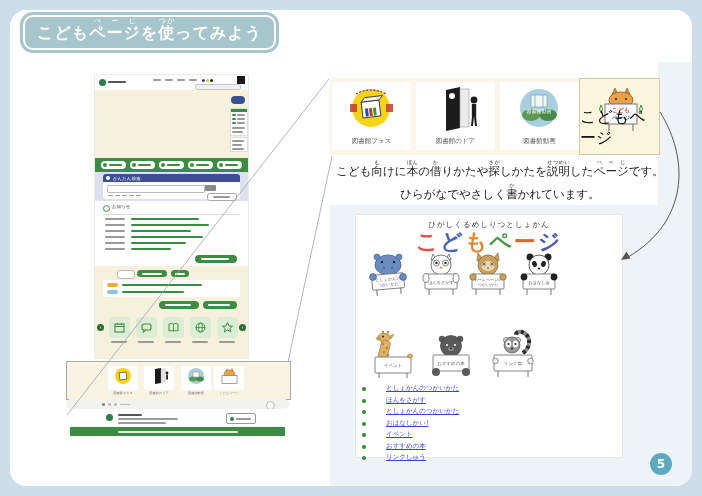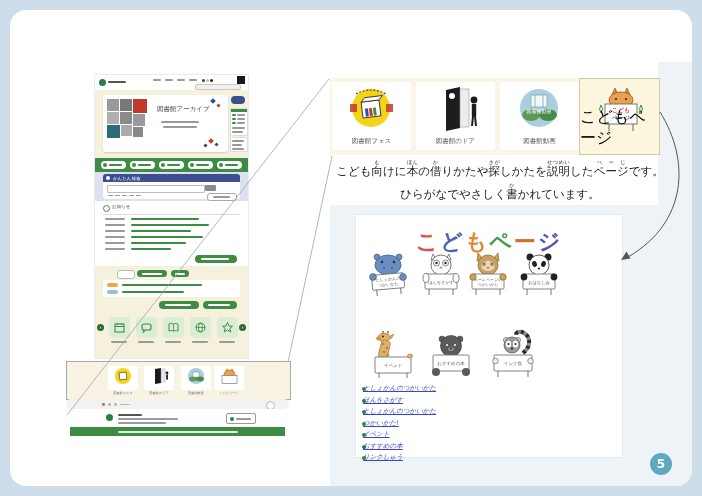--- a/index.html
+++ b/index.html
@@ -40,73 +40,56 @@
 
   
   .desc{left:328px;top:159px;width:344px;text-align:center;color:#1b1b1b;font-size:11.5px;z-index:2;line-height:21px;}
 
   
   .kids{left:355px;top:214px;width:268px;height:244px;background:#ffffff;border:1px solid #e6e9ec;box-sizing:border-box;z-index:3;}
   .kids-site{position:absolute;top:5px;left:0;width:100%;text-align:center;font-size:7.5px;color:#3a3a3a;letter-spacing:1px;}
   .kids-title{position:absolute;top:12px;left:0;width:100%;text-align:center;font-size:22px;font-weight:bold;letter-spacing:2px;}
   .klink{position:absolute;left:362px;font-size:6.5px;color:#3a46c4;text-decoration:underline;white-space:nowrap;z-index:3;}
   .kbullet{position:absolute;left:362px;width:4px;height:4px;border-radius:50%;background:#2e8b2e;z-index:3;}
-  .klink-text{margin-left:1px;font-style:italic;}
+  .klink-text{margin-left:24px;}
 
   .pagenum{left:650px;top:453px;width:22px;height:22px;border-radius:50%;background:#5fa9c0;color:#fff;
     font-size:12px;font-weight:bold;text-align:center;line-height:22px;z-index:4;}
   svg{display:block;}
   .overlay{left:0;top:0;z-index:5;pointer-events:none;}
 </style>
 </head>
 <body>
 
 <div class="stage">
   <div class="abs sheet"></div>
   <div class="abs tintA"></div>
   <div class="abs tintB"></div>
 
+  <div class="abs banner">
+    <div class="banner-inner">こども<ruby>ページ<rt>ぺーじ</rt></ruby>を<ruby>使<rt>つか</rt></ruby>ってみよう</div>
+  </div>
 
   <div class="abs site">
 
     <div class="s-sec" style="top:0;height:15px;background:#fff;">
       <div class="abs" style="left:4px;top:4px;width:7px;height:7px;border-radius:50%;background:#2e7d46;"></div>
       <div class="bar" style="left:13px;top:6px;width:18px;background:#555;"></div>
       <div class="bar" style="left:58px;top:4px;width:8px;"></div>
       <div class="bar" style="left:70px;top:4px;width:8px;"></div>
       <div class="bar" style="left:82px;top:4px;width:8px;"></div>
       <div class="bar" style="left:94px;top:4px;width:8px;"></div>
       <div class="abs" style="left:107px;top:4px;width:3px;height:3px;border-radius:50%;background:#1a3f8f;"></div>
       <div class="abs" style="left:111px;top:4px;width:3px;height:3px;border-radius:50%;background:#e8c819;"></div>
       <div class="abs" style="left:115px;top:4px;width:3px;height:3px;border-radius:50%;background:#222;"></div>
       <div class="abs" style="left:142px;top:1px;width:8px;height:8px;background:#1a1a1a;"></div>
       <div class="abs" style="left:100px;top:9px;width:44px;height:4px;background:#f0f0f0;border:0.5px solid #c8c8c8;border-radius:2px;"></div>
     </div>
 
     <div class="s-sec" style="top:15px;height:68px;background:#f6f1dd;">
-      <div class="abs" style="left:8px;top:5px;width:125px;height:57px;background:#fff;border-radius:3px;box-shadow:0 1px 2px rgba(0,0,0,.15);">
-
-        <div class="abs" style="left:4px;top:4px;width:12px;height:12px;background:#9a9a9a;"></div>
-        <div class="abs" style="left:17px;top:4px;width:12px;height:12px;background:#777;"></div>
-        <div class="abs" style="left:30px;top:4px;width:14px;height:14px;background:#c0392b;"></div>
-        <div class="abs" style="left:4px;top:17px;width:12px;height:12px;background:#b0b0b0;"></div>
-        <div class="abs" style="left:17px;top:17px;width:12px;height:12px;background:#8a8a8a;"></div>
-        <div class="abs" style="left:30px;top:19px;width:12px;height:12px;background:#999;"></div>
-        <div class="abs" style="left:4px;top:30px;width:13px;height:13px;background:#2e6b7a;"></div>
-        <div class="abs" style="left:18px;top:30px;width:11px;height:11px;background:#aaa;"></div>
-        <div class="abs" style="left:30px;top:32px;width:10px;height:10px;background:#888;"></div>
-        <div class="tinytxt" style="left:54px;top:10px;font-size:6.5px;color:#444;">図書館アーカイブ</div>
-        <div class="bar" style="left:58px;top:26px;width:38px;"></div>
-        <div class="bar" style="left:60px;top:31px;width:34px;"></div>
-        <div class="abs" style="left:108px;top:4px;width:4px;height:4px;background:#2e4fa0;transform:rotate(45deg);"></div>
-        <div class="abs" style="left:114px;top:9px;width:3px;height:3px;background:#c23b2e;transform:rotate(45deg);"></div>
-        <div class="abs" style="left:106px;top:44px;width:4px;height:4px;background:#c23b2e;transform:rotate(45deg);"></div>
-        <div class="abs" style="left:112px;top:48px;width:3px;height:3px;background:#2e4fa0;transform:rotate(45deg);"></div>
-        <div class="abs" style="left:101px;top:49px;width:3px;height:3px;background:#444;transform:rotate(45deg);"></div>
-      </div>
 
       <div class="pill" style="left:136px;top:6px;width:14px;height:8px;background:#3a4f8f;"></div>
       <div class="abs" style="left:135px;top:18px;width:16px;height:26px;background:#fff;border:0.5px solid #ddd;">
         <div class="abs" style="left:0;top:0;width:16px;height:3px;background:#3e8c44;"></div>
         <div class="gbar" style="left:1px;top:5px;width:4px;"></div>
           <div class="bar" style="left:6px;top:5px;width:8px;"></div>
         <div class="gbar" style="left:1px;top:9px;width:4px;"></div>
           <div class="bar" style="left:6px;top:9px;width:8px;"></div>
         <div class="gbar" style="left:1px;top:13px;width:4px;"></div>
           <div class="bar" style="left:6px;top:13px;width:8px;"></div>
@@ -366,20 +349,21 @@
       <div class="lbl" style="position:absolute;bottom:5px;">こどもページ</div>
     </div>
   </div>
 
   <div class="abs desc">
     <div>こども<ruby>向<rt>む</rt></ruby>けに<ruby>本<rt>ほん</rt></ruby>の<ruby>借<rt>か</rt></ruby>りかたや<ruby>探<rt>さが</rt></ruby>しかたを<ruby>説明<rt>せつめい</rt></ruby>した<ruby>ページ<rt>ぺーじ</rt></ruby>です。</div>
     <div>ひらがなでやさしく<ruby>書<rt>か</rt></ruby>かれています。</div>
   </div>
 
   <div class="abs kids">
+    <div class="kids-site">ひがしくるめしりつとしょかん</div>
     <div class="kids-title">
       <span style="color: rgb(217, 83, 74);">こ</span><span style="color: rgb(74, 102, 176);">ど</span><span style="color: rgb(224, 138, 48);">も</span><span style="color: rgb(68, 153, 76);">ペ</span><span style="color: rgb(217, 106, 46);">ー</span><span style="color: rgb(85, 88, 168);">ジ</span>
     </div>
 
     <div class="abs" style="left:9px;top:38px;">
       <svg width="46" height="44" viewBox="0 0 46 44">
         <circle cx="12" cy="4" r="3" fill="#6b8cbe" stroke="#44608f" stroke-width="0.7"></circle>
         <circle cx="34" cy="4" r="3" fill="#6b8cbe" stroke="#44608f" stroke-width="0.7"></circle>
         <ellipse cx="23" cy="12" rx="13" ry="10" fill="#6b8cbe" stroke="#44608f" stroke-width="0.8"></ellipse>
         <circle cx="17" cy="9" r="1.2" fill="#1c2a44"></circle>
@@ -511,21 +495,21 @@
     </div>
   </div>
 
   <div class="abs kbullet" style="top:387px;"></div>
   <div class="abs klink" style="top:384px;"><span class="klink-text">としょかんのつかいかた</span></div>
   <div class="abs kbullet" style="top:398.5px;"></div>
   <div class="abs klink" style="top:395.5px;"><span class="klink-text">ほんをさがす</span></div>
   <div class="abs kbullet" style="top:410px;"></div>
   <div class="abs klink" style="top:407px;"><span class="klink-text">としょかんのつかいかた</span></div>
   <div class="abs kbullet" style="top:421.5px;"></div>
-  <div class="abs klink" style="top:418.5px;"><span class="klink-text">つかいかた!</span></div>
+  <div class="abs klink" style="top:418.5px;"><span class="klink-text">おはなしかい!</span></div>
   <div class="abs kbullet" style="top:433px;"></div>
   <div class="abs klink" style="top:430px;"><span class="klink-text">イベント</span></div>
   <div class="abs kbullet" style="top:444.5px;"></div>
   <div class="abs klink" style="top:441.5px;"><span class="klink-text">おすすめの本</span></div>
   <div class="abs kbullet" style="top:456px;"></div>
   <div class="abs klink" style="top:453px;"><span class="klink-text">リンクしゅう</span></div>
 
   <svg class="abs overlay" width="702" height="496" viewBox="0 0 702 496">
     <line x1="67" y1="415" x2="329" y2="79" stroke="#9aa3ad" stroke-width="0.8"></line>
     <line x1="288" y1="362" x2="332" y2="156" stroke="#9aa3ad" stroke-width="0.8"></line>

